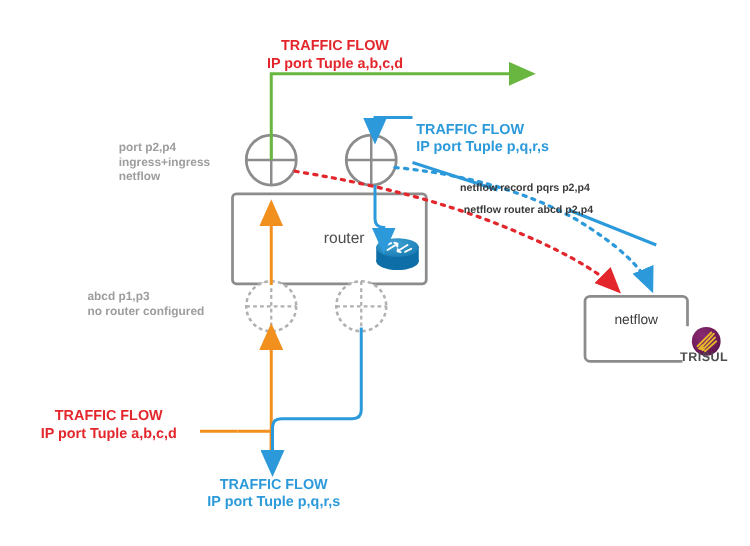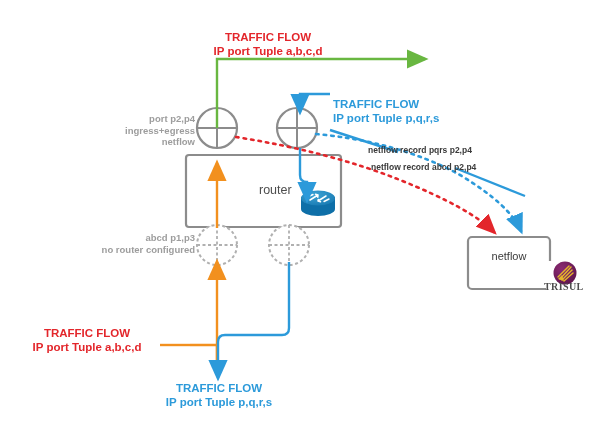--- a/index.html
+++ b/index.html
@@ -36,21 +36,21 @@
   .lbl-blue {
     color: #2c9ada;
     font-weight: bold;
     font-size: 11.5px;
     text-align: center;
   }
   .lbl-gray {
     color: #9d9d9d;
     font-weight: bold;
     font-size: 9.5px;
-    text-align: right;
+    text-align: left;
   }
   .lbl-dark {
     color: #3a3a3a;
     font-weight: bold;
     font-size: 8.5px;
     white-space: nowrap;
   }
   .router-text {
     position: absolute;
     color: #4d4d4d;
@@ -60,21 +60,21 @@
   .collector-text {
     position: absolute;
     color: #3a3a3a;
     font-size: 11px;
     text-align: center;
     line-height: 1.35;
   }
   .trisul-text {
     position: absolute;
     color: #4d4d4d;
-    font-family: Liberation Serif, serif;
+    font-family: Liberation Sans, sans-serif;
     font-weight: bold;
     font-size: 10px;
     letter-spacing: 0.4px;
   }
 </style>
 </head>
 <body>
 
 <div id="stage">
 
@@ -196,35 +196,35 @@
     <div>IP port Tuple a,b,c,d</div>
   </div>
 
   <div class="lbl lbl-blue" style="left:333px; top:97px; width:155px; text-align:left;">
     <div>TRAFFIC FLOW</div>
     <div>IP port Tuple p,q,r,s</div>
   </div>
 
   <div class="lbl lbl-gray" style="left:95px; top:113px; width:100px;">
     <div>port p2,p4</div>
-    <div>ingress+egress</div>
+    <div>ingress+ingress</div>
     <div>netflow</div>
   </div>
 
   <div class="lbl lbl-gray" style="left:70px; top:232px; width:125px;">
     <div>abcd p1,p3</div>
     <div>no router configured</div>
   </div>
 
   <div class="lbl lbl-dark" style="left:368px; top:145px;text-align:right;">
     <span>netflow record pqrs p2,p4</span>
   </div>
 
   <div class="lbl lbl-dark" style="left:371px; top:162px;">
-    <span>netflow record abcd p2,p4</span>
+    <span>netflow router abcd p2,p4</span>
   </div>
 
   <div class="router-text" style="left:247px; top:183px;padding-left:12px;">
     <span>router</span>
   </div>
 
   <div class="collector-text" style="left:468px; top:249px; width:82px;">
     <div>netflow</div>
   </div>
 

